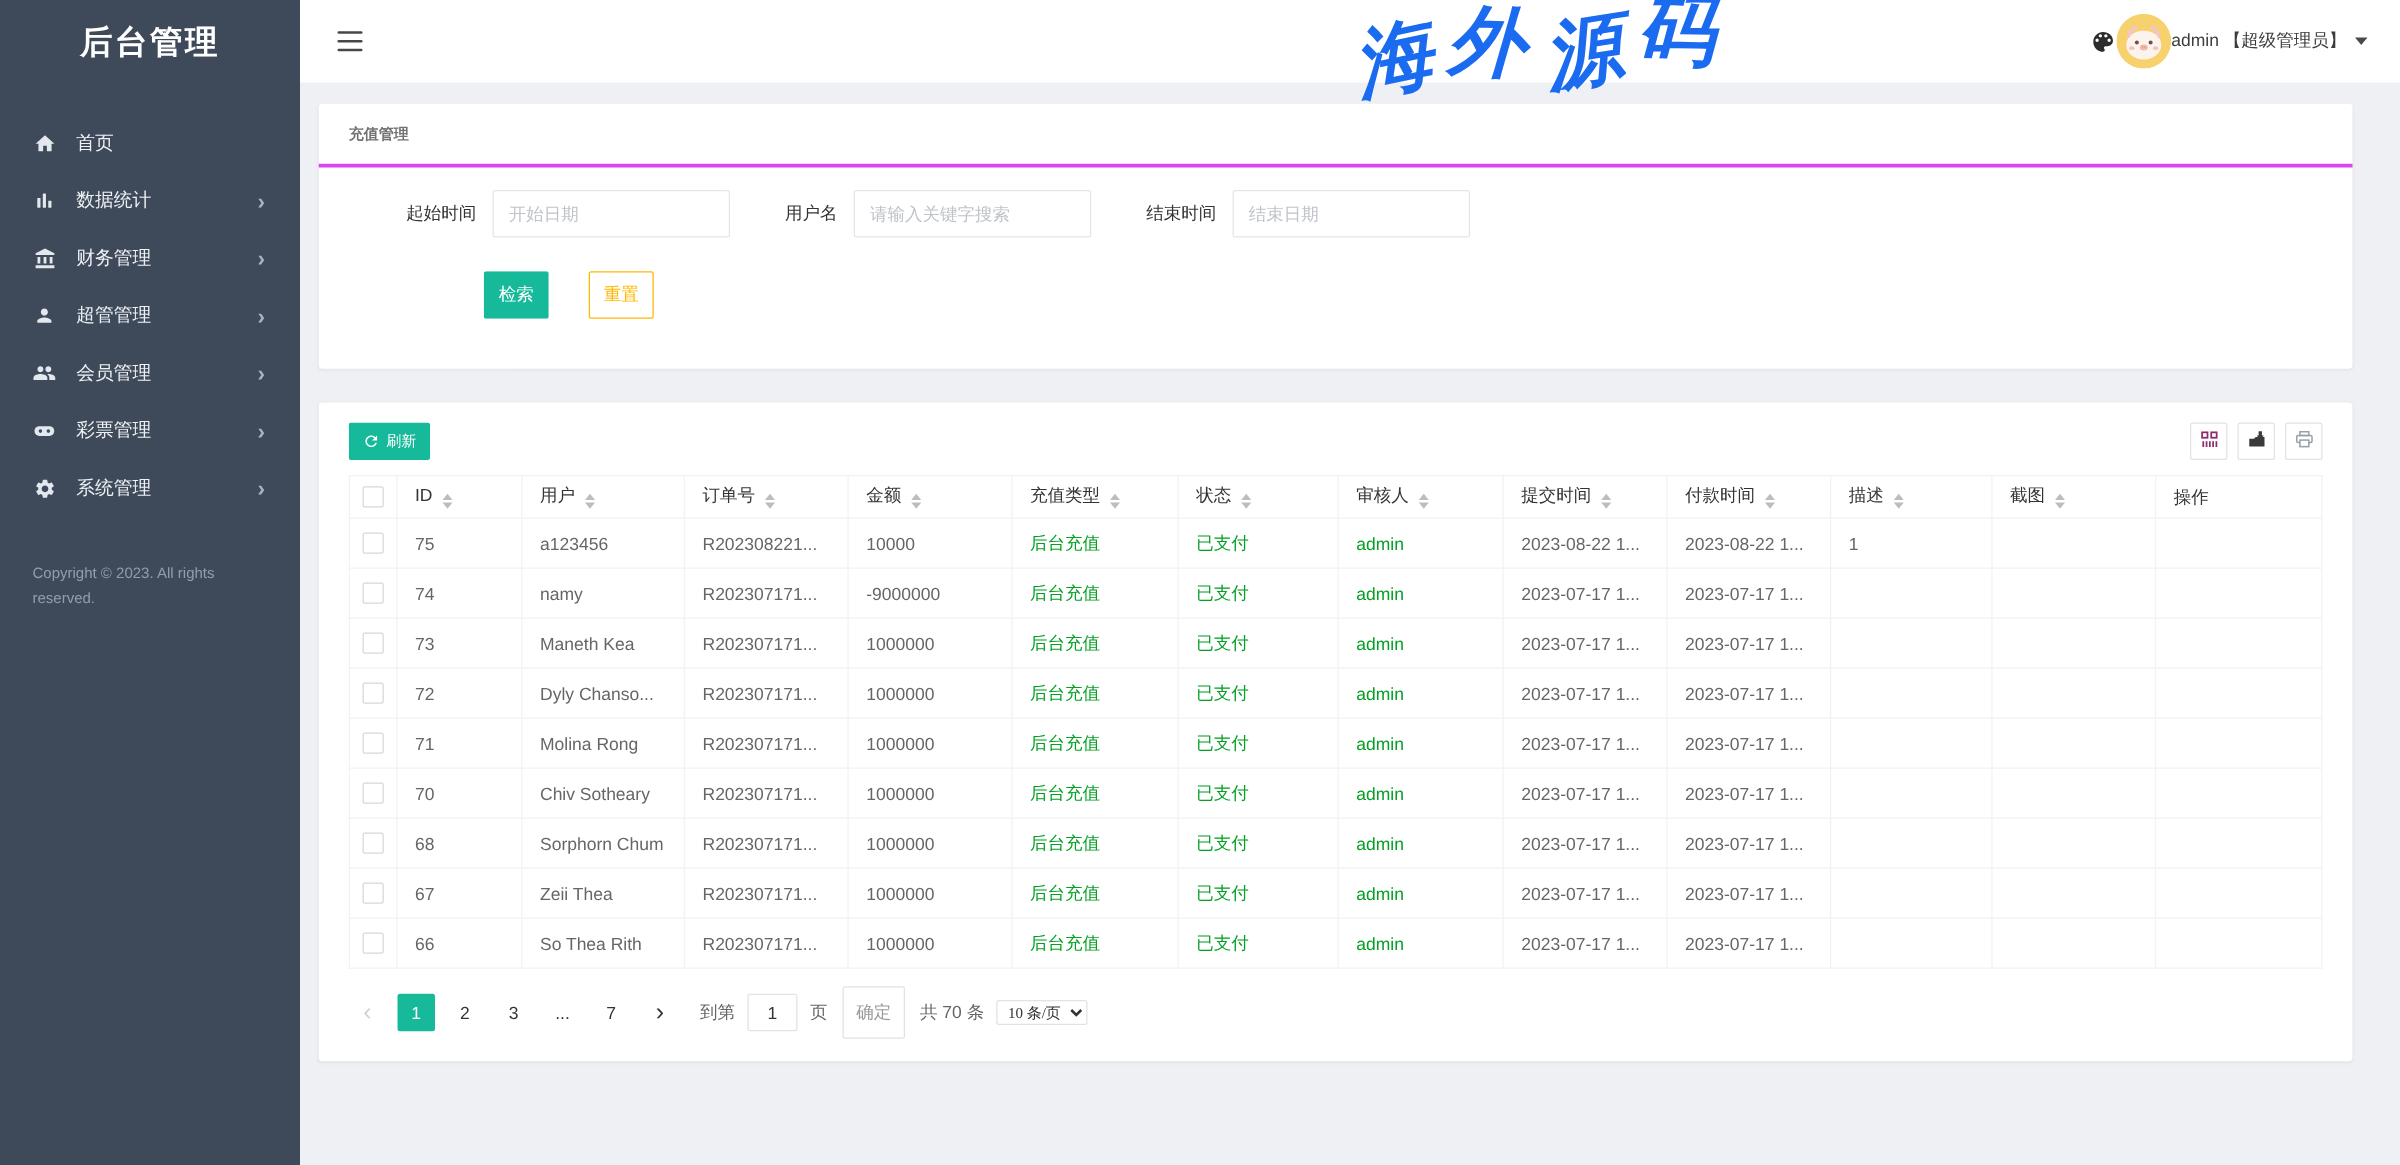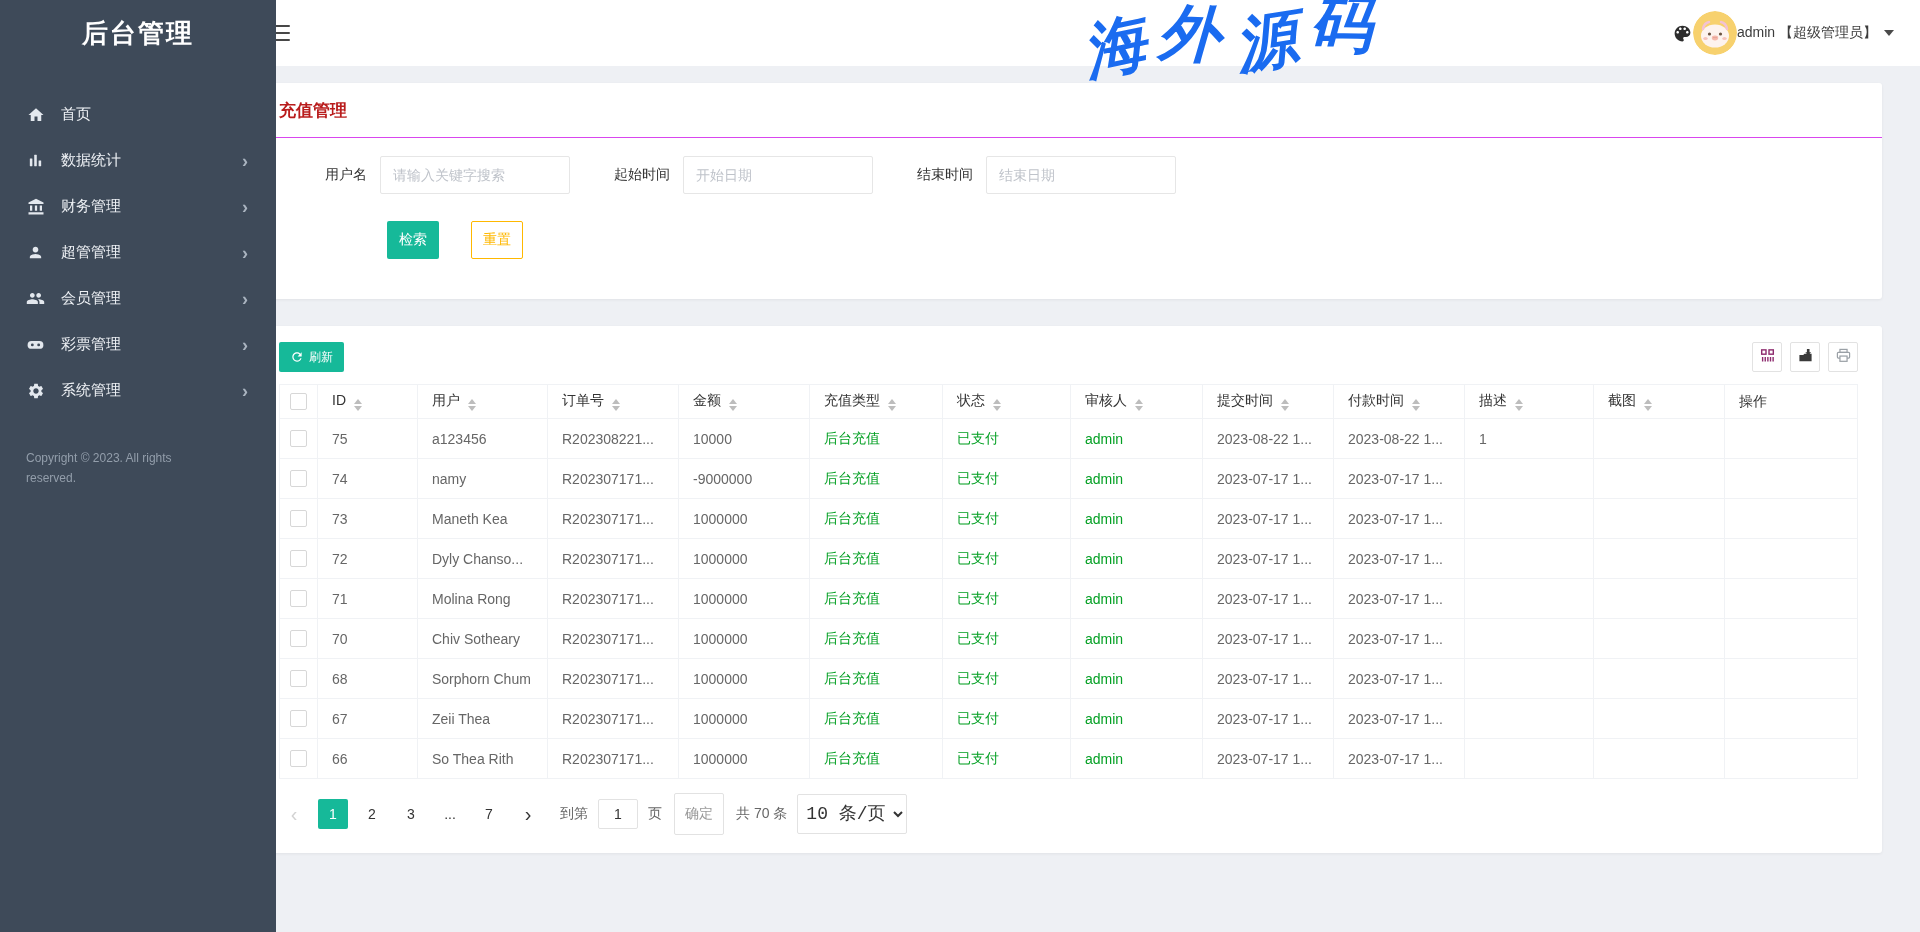--- a/index.html
+++ b/index.html
@@ -4,21 +4,21 @@
 <style>
   *{margin:0;padding:0;box-sizing:border-box}
   html,body{width:1920px;height:932px;overflow:hidden}
   body{
     background:var(--body-bg,#eef0f4);
     font-family:"Liberation Sans","DejaVu Sans",sans-serif;
     font-size:14px;color:#333;position:relative;
   }
   button{font-family:inherit}
   
-  .sidebar{position:absolute;left:0;top:0;width:276px;height:100%;background:var(--sidebar-bg,#3e4a59);z-index:10}
+  .sidebar{position:absolute;left:0;top:0;width:240px;height:100%;background:var(--sidebar-bg,#3e4a59);z-index:10}
   .logo{height:66px;display:flex;align-items:center;justify-content:center;color:#fff;font-size:26px;letter-spacing:2px;font-weight:bold}
   .menu{margin-top:12px}
   .side-item{height:46px;display:flex;align-items:flex-end;padding:0 28px 0 26px;color:#eef1f5;cursor:pointer;font-size:15px}
   .s-icon{width:19px;height:19px;margin-right:16px;display:inline-flex;align-items:center;justify-content:center;color:#e3e8ee}
   .s-icon svg{display:block}
   .s-label{flex:1}
   .chev{color:#a9b3bf;font-size:18px;line-height:1;font-weight:bold}
   .copyright{margin-top:48px;padding:0 26px;color:#939eab;font-size:12px;line-height:1.7;max-width:210px}
   
   .header{margin-left:240px;height:66px;background:#fff;display:flex;align-items:center;padding:0 26px;position:relative;z-index:5}
@@ -34,21 +34,21 @@
     font-family:"DejaVu Serif","Liberation Serif",serif;font-style:italic;font-weight:bold;
     font-size:62px;letter-spacing:14px;transform:rotate(-3deg);pointer-events:none;white-space:nowrap}
   .watermark span{display:inline-block}
   .watermark span:nth-child(1){transform:rotate(-9deg) translateY(6px)}
   .watermark span:nth-child(2){transform:rotate(5deg) translateY(-2px)}
   .watermark span:nth-child(3){transform:rotate(-6deg) translateY(9px)}
   .watermark span:nth-child(4){transform:rotate(4deg) translateY(-3px)}
   
   .main{margin-left:240px;padding:17px 38px 20px 15px;position:relative;z-index:4}
   .card{background:#fff;border-radius:3px;box-shadow:0 1px 3px rgba(0,0,0,.06)}
-  .card-title{padding:16px 24px 15px;font-size:17px;font-weight:bold;color:#b91c1c;border-bottom:1px solid #d946ef}
+  .card-title{padding:16px 24px 15px;font-size:12px;font-weight:bold;color:#737373;border-bottom:3px solid #d946ef}
   .filter-form{padding:18px 24px 40px 70px}
   .form-row{display:flex;align-items:center}
   .form-group{display:flex;align-items:center;margin-right:44px}
   .form-label{margin-right:13px;color:#333;white-space:nowrap}
   .form-input{width:190px;height:38px;border:1px solid #e6e6e6;border-radius:2px;padding:0 12px;font-size:14px;color:#333;outline:none;background:#fff}
   .form-input::placeholder{color:#bfc3ca}
   .btn-row{margin-top:27px;margin-left:62px;display:flex;gap:32px}
   .btn{height:38px;padding:0 11px;border-radius:2px;font-size:14px;display:inline-flex;align-items:center;justify-content:center;cursor:pointer;border:1px solid transparent;background:none}
   .btn-primary{background:var(--accent-green,#16b999);color:#fff}
   .btn-outline-warn{background:#fff;border-color:var(--warn-orange,#ffb800);color:var(--warn-orange,#ffb800)}
@@ -75,21 +75,21 @@
   .pages{display:flex;align-items:center}
   .page-item{min-width:30px;height:30px;display:inline-flex;align-items:center;justify-content:center;margin-right:9px;cursor:pointer;color:#333;border-radius:2px;padding:0 4px}
   .page-item.active{background:var(--accent-green,#16b999);color:#fff;cursor:default}
   .page-item.ellipsis{cursor:default}
   .page-prev{color:#d2d2d2;font-size:20px}
   .page-next{color:#333;font-size:20px}
   .goto-label{margin-left:8px;color:#666}
   .goto-input{width:40px;height:30px;border:1px solid #e2e2e2;border-radius:2px;text-align:center;margin:0 10px;outline:none;color:#333;font-size:14px;background:#fff}
   .confirm-btn{height:42px;padding:0 10px;border:1px solid #e2e2e2;border-radius:2px;background:#fff;color:#999;margin:0 12px;cursor:pointer;font-size:14px}
   .total-text{margin-right:10px}
-  .size-select{height:40px;border:1px solid #e2e2e2;border-radius:2px;background:#fff;color:#333;outline:none;padding:0 4px;font-size:18px;font-family:Liberation Mono, monospace}
+  .size-select{height:20px;border:1px solid #e2e2e2;border-radius:2px;background:#fff;color:#333;outline:none;padding:0 4px;font-size:12px;font-family:Liberation Serif, serif}
 </style>
 </head>
 <body>
 
 <aside class="sidebar">
   <div class="logo">后台管理</div>
   <nav class="menu">
       <div class="side-item">
         <span class="s-icon">
           <svg width="18" height="18" viewBox="0 0 24 24" fill="currentColor">
@@ -195,26 +195,26 @@
 
 <div class="watermark"><span>海</span><span>外</span><span>源</span><span>码</span></div>
 
 <main class="main">
 
   <section class="card">
     <div class="card-title">充值管理</div>
     <div class="filter-form">
       <div class="form-row">
           <div class="form-group">
+            <span class="form-label">起始时间</span>
+            <input class="form-input" placeholder="开始日期" style="">
+          </div>
+          <div class="form-group">
             <span class="form-label">用户名</span>
             <input class="form-input" placeholder="请输入关键字搜索" style="">
-          </div>
-          <div class="form-group">
-            <span class="form-label">起始时间</span>
-            <input class="form-input" placeholder="开始日期" style="">
           </div>
           <div class="form-group">
             <span class="form-label">结束时间</span>
             <input class="form-input" placeholder="结束日期" style="">
           </div>
         </div>
       <div class="btn-row">
         <button class="btn btn-primary">检索</button>
         <button class="btn btn-outline-warn">重置</button>
       </div>

